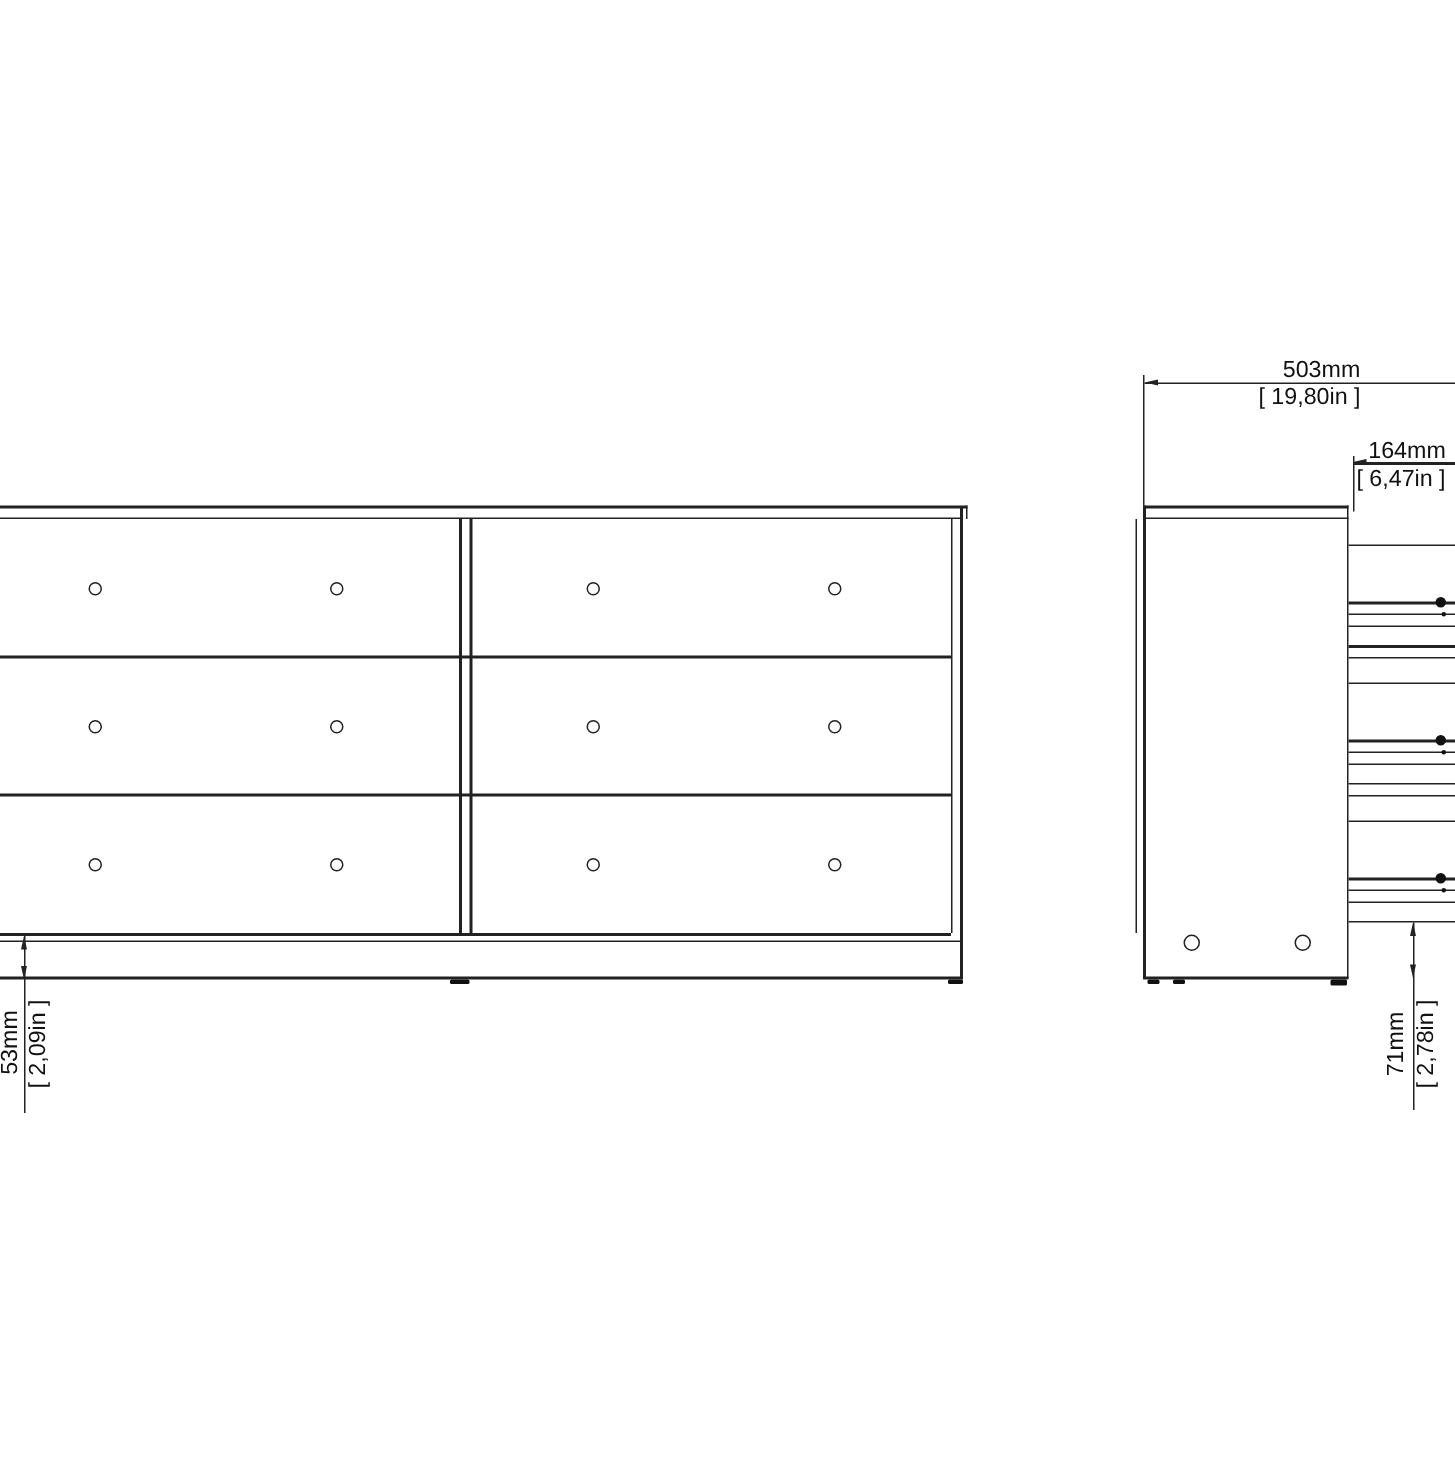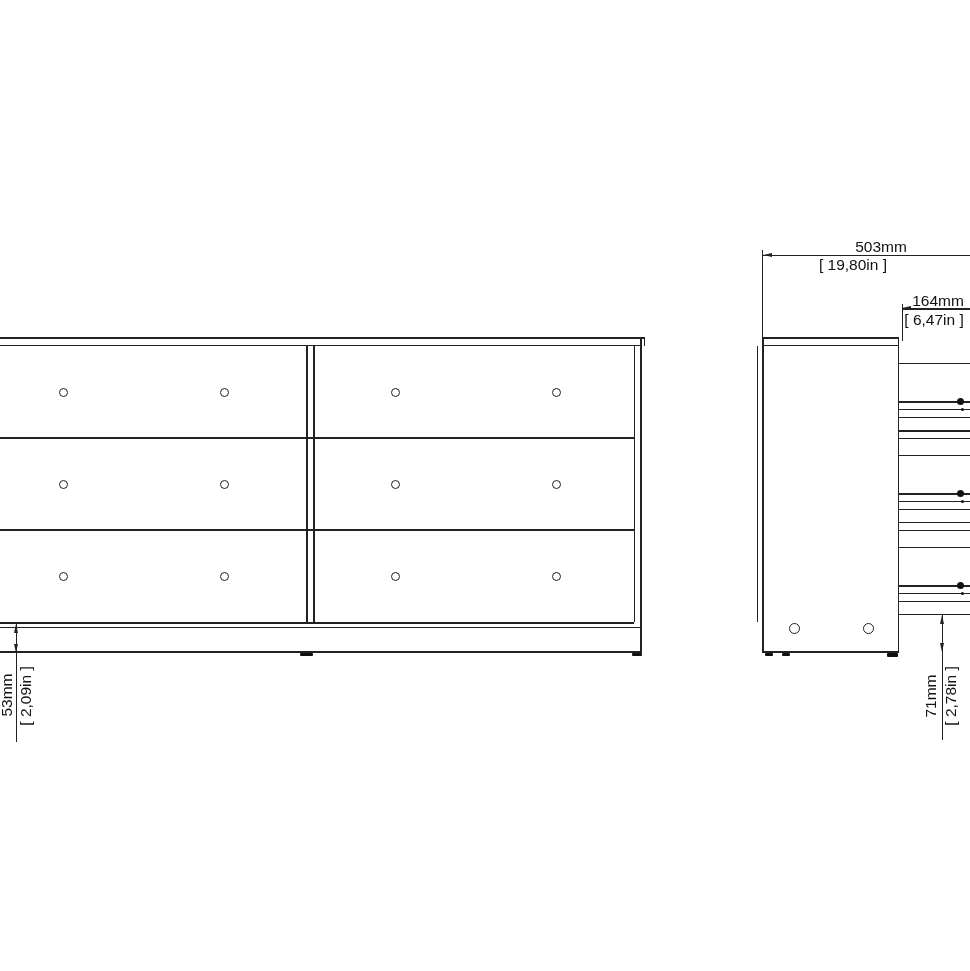--- a/index.html
+++ b/index.html
@@ -12,21 +12,21 @@
   .dot{position:absolute;background:#111;border-radius:50%}
   .foot{position:absolute;background:#111;border-radius:1px}
   .arr{position:absolute;width:0;height:0}
   .arr.left{border-top:2.6px solid transparent;border-bottom:2.6px solid transparent;border-right:9.5px solid #222}
   .arr.up{border-left:2.6px solid transparent;border-right:2.6px solid transparent;border-bottom:9.5px solid #222}
   .arr.down{border-left:2.6px solid transparent;border-right:2.6px solid transparent;border-top:9.5px solid #222}
   .dimtext{position:absolute;font-size:15.5px;line-height:16px;color:#111;text-align:center;white-space:nowrap}
   .rot{transform:rotate(-90deg)}
   
   #t-depth-mm{left:841px;top:239px;width:80px}
-  #t-depth-in{left:808px;top:257px;width:90px}
+  #t-depth-in{left:828px;top:257px;width:90px}
   #t-dh-mm{left:898px;top:293px;width:80px}
   #t-dh-in{left:891px;top:312px;width:86px}
   #t-fc-mm{left:-23px;top:687px;width:60px;height:16px}
   #t-fc-in{left:-9px;top:688px;width:70px;height:16px}
   #t-sc-mm{left:901px;top:688px;width:60px;height:16px}
   #t-sc-in{left:916px;top:688px;width:70px;height:16px}
 </style>
 </head>
 <body>
 

